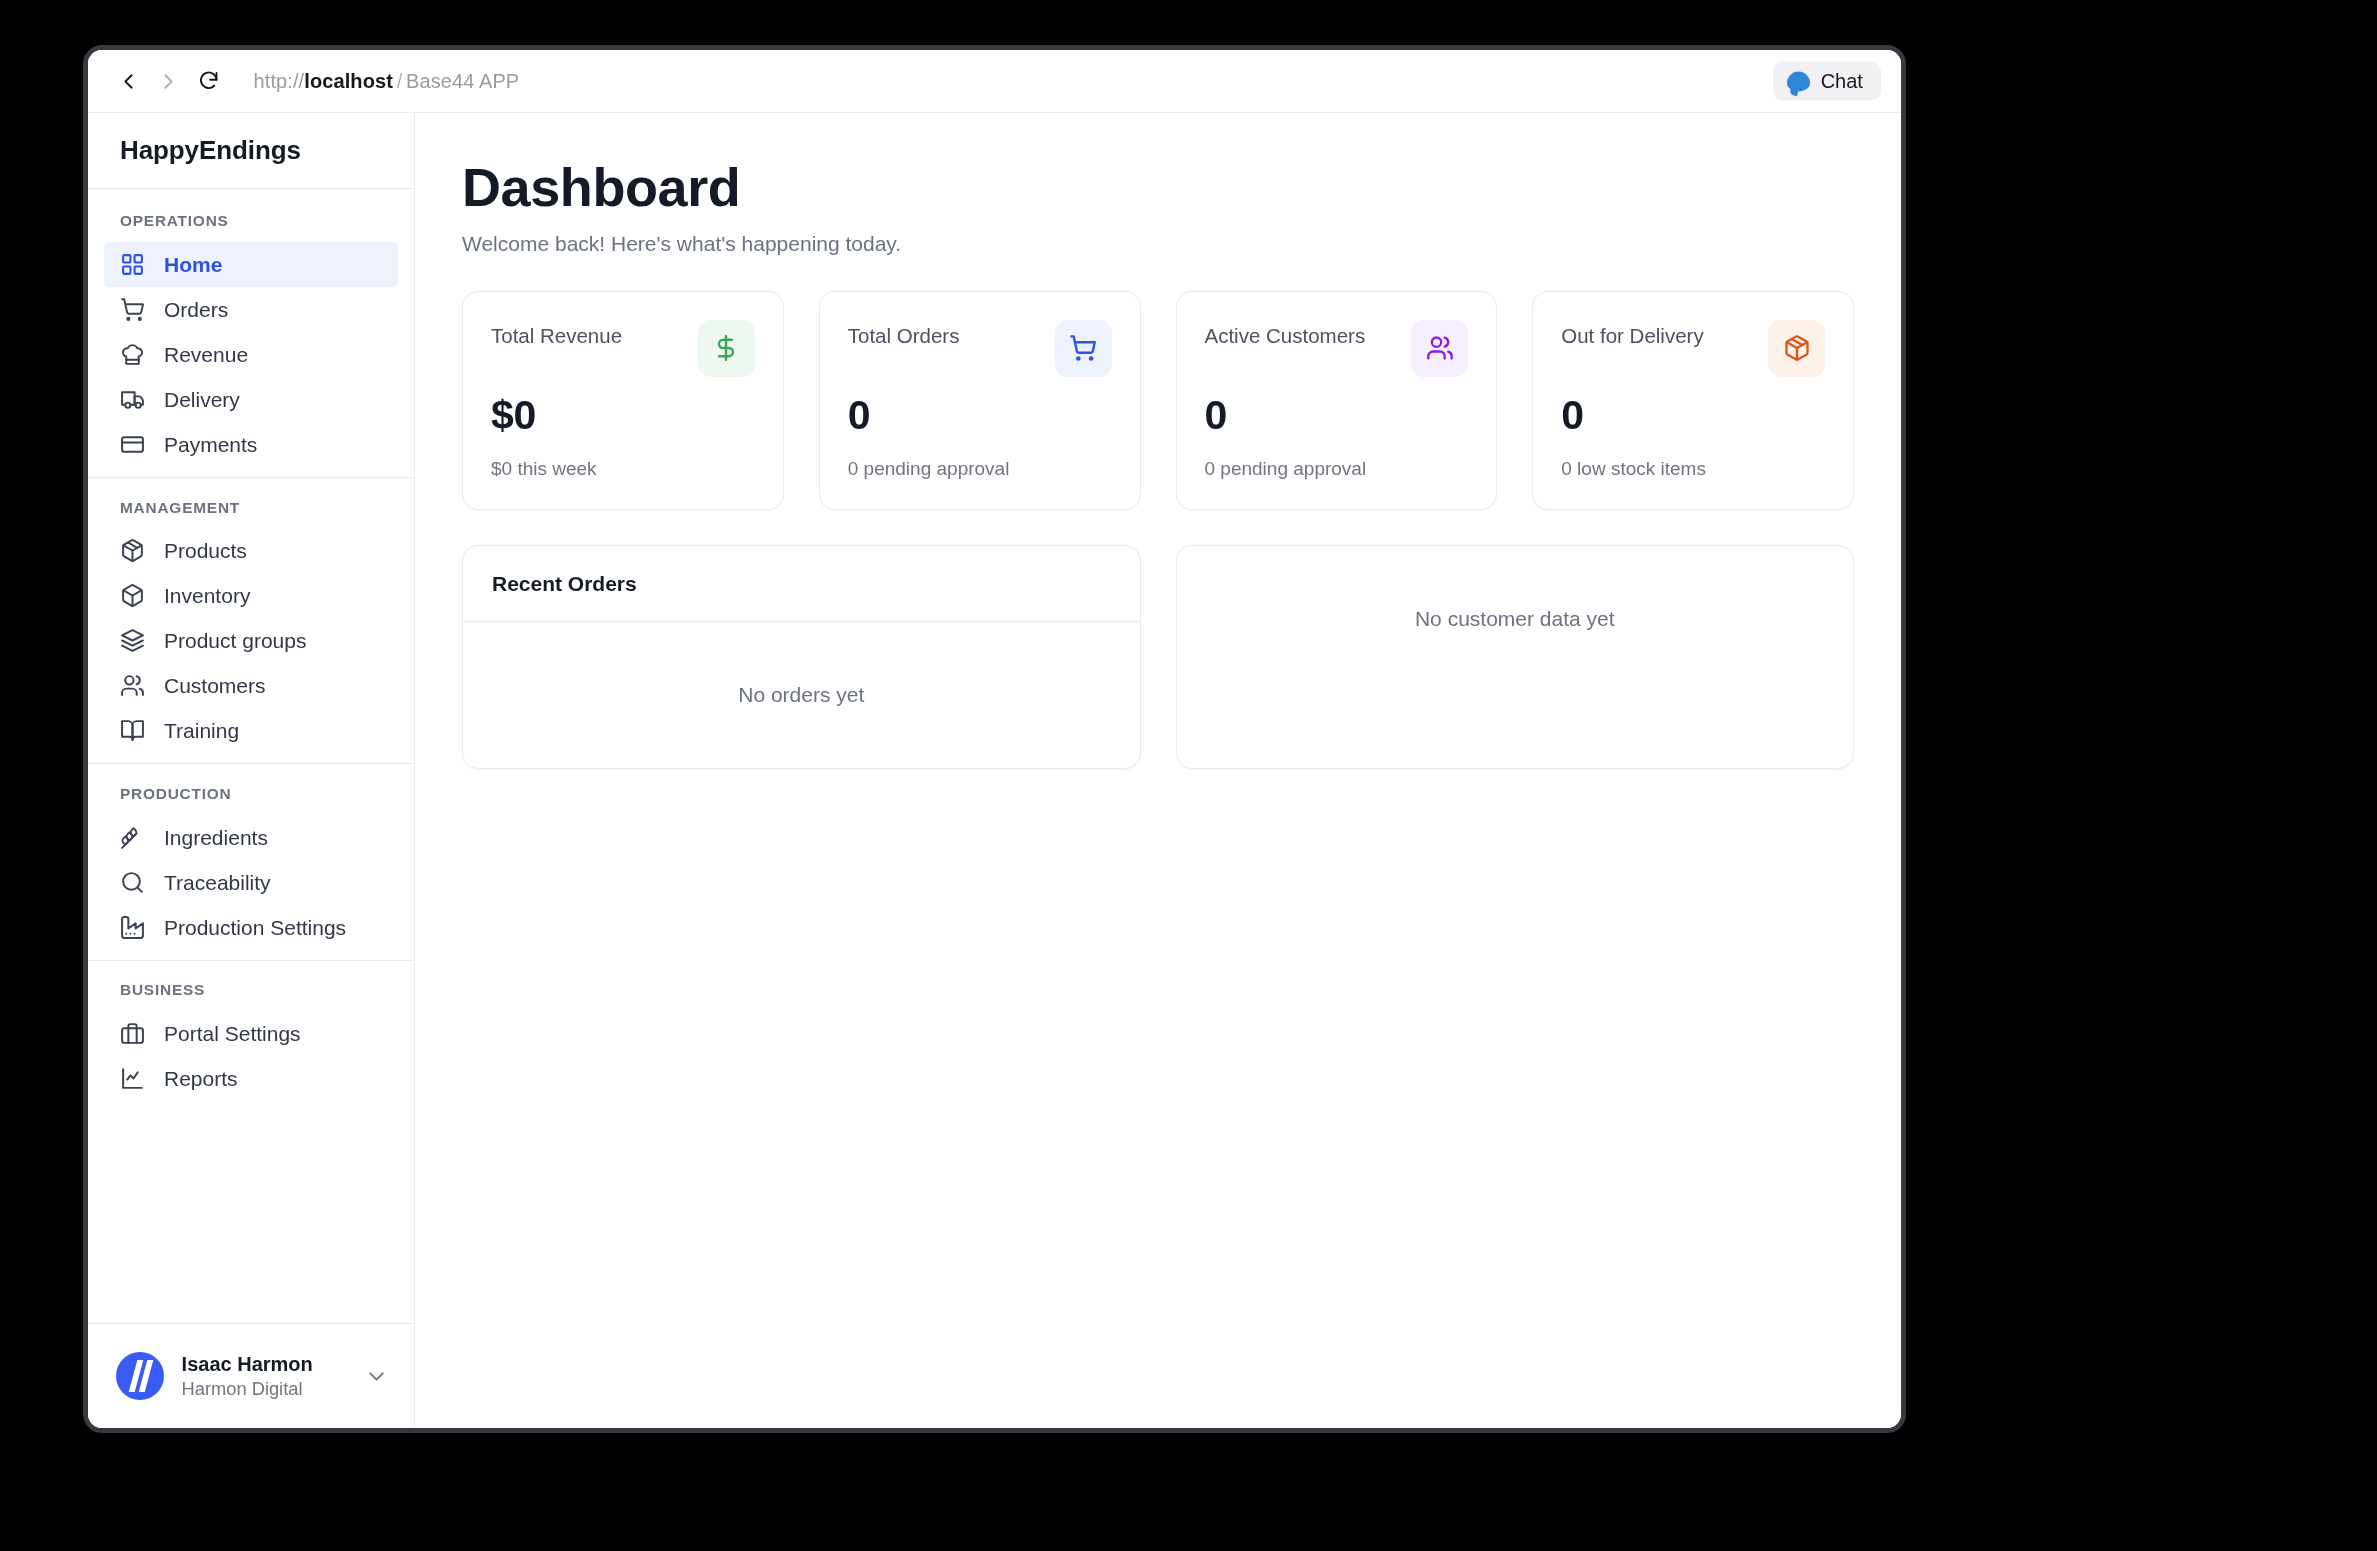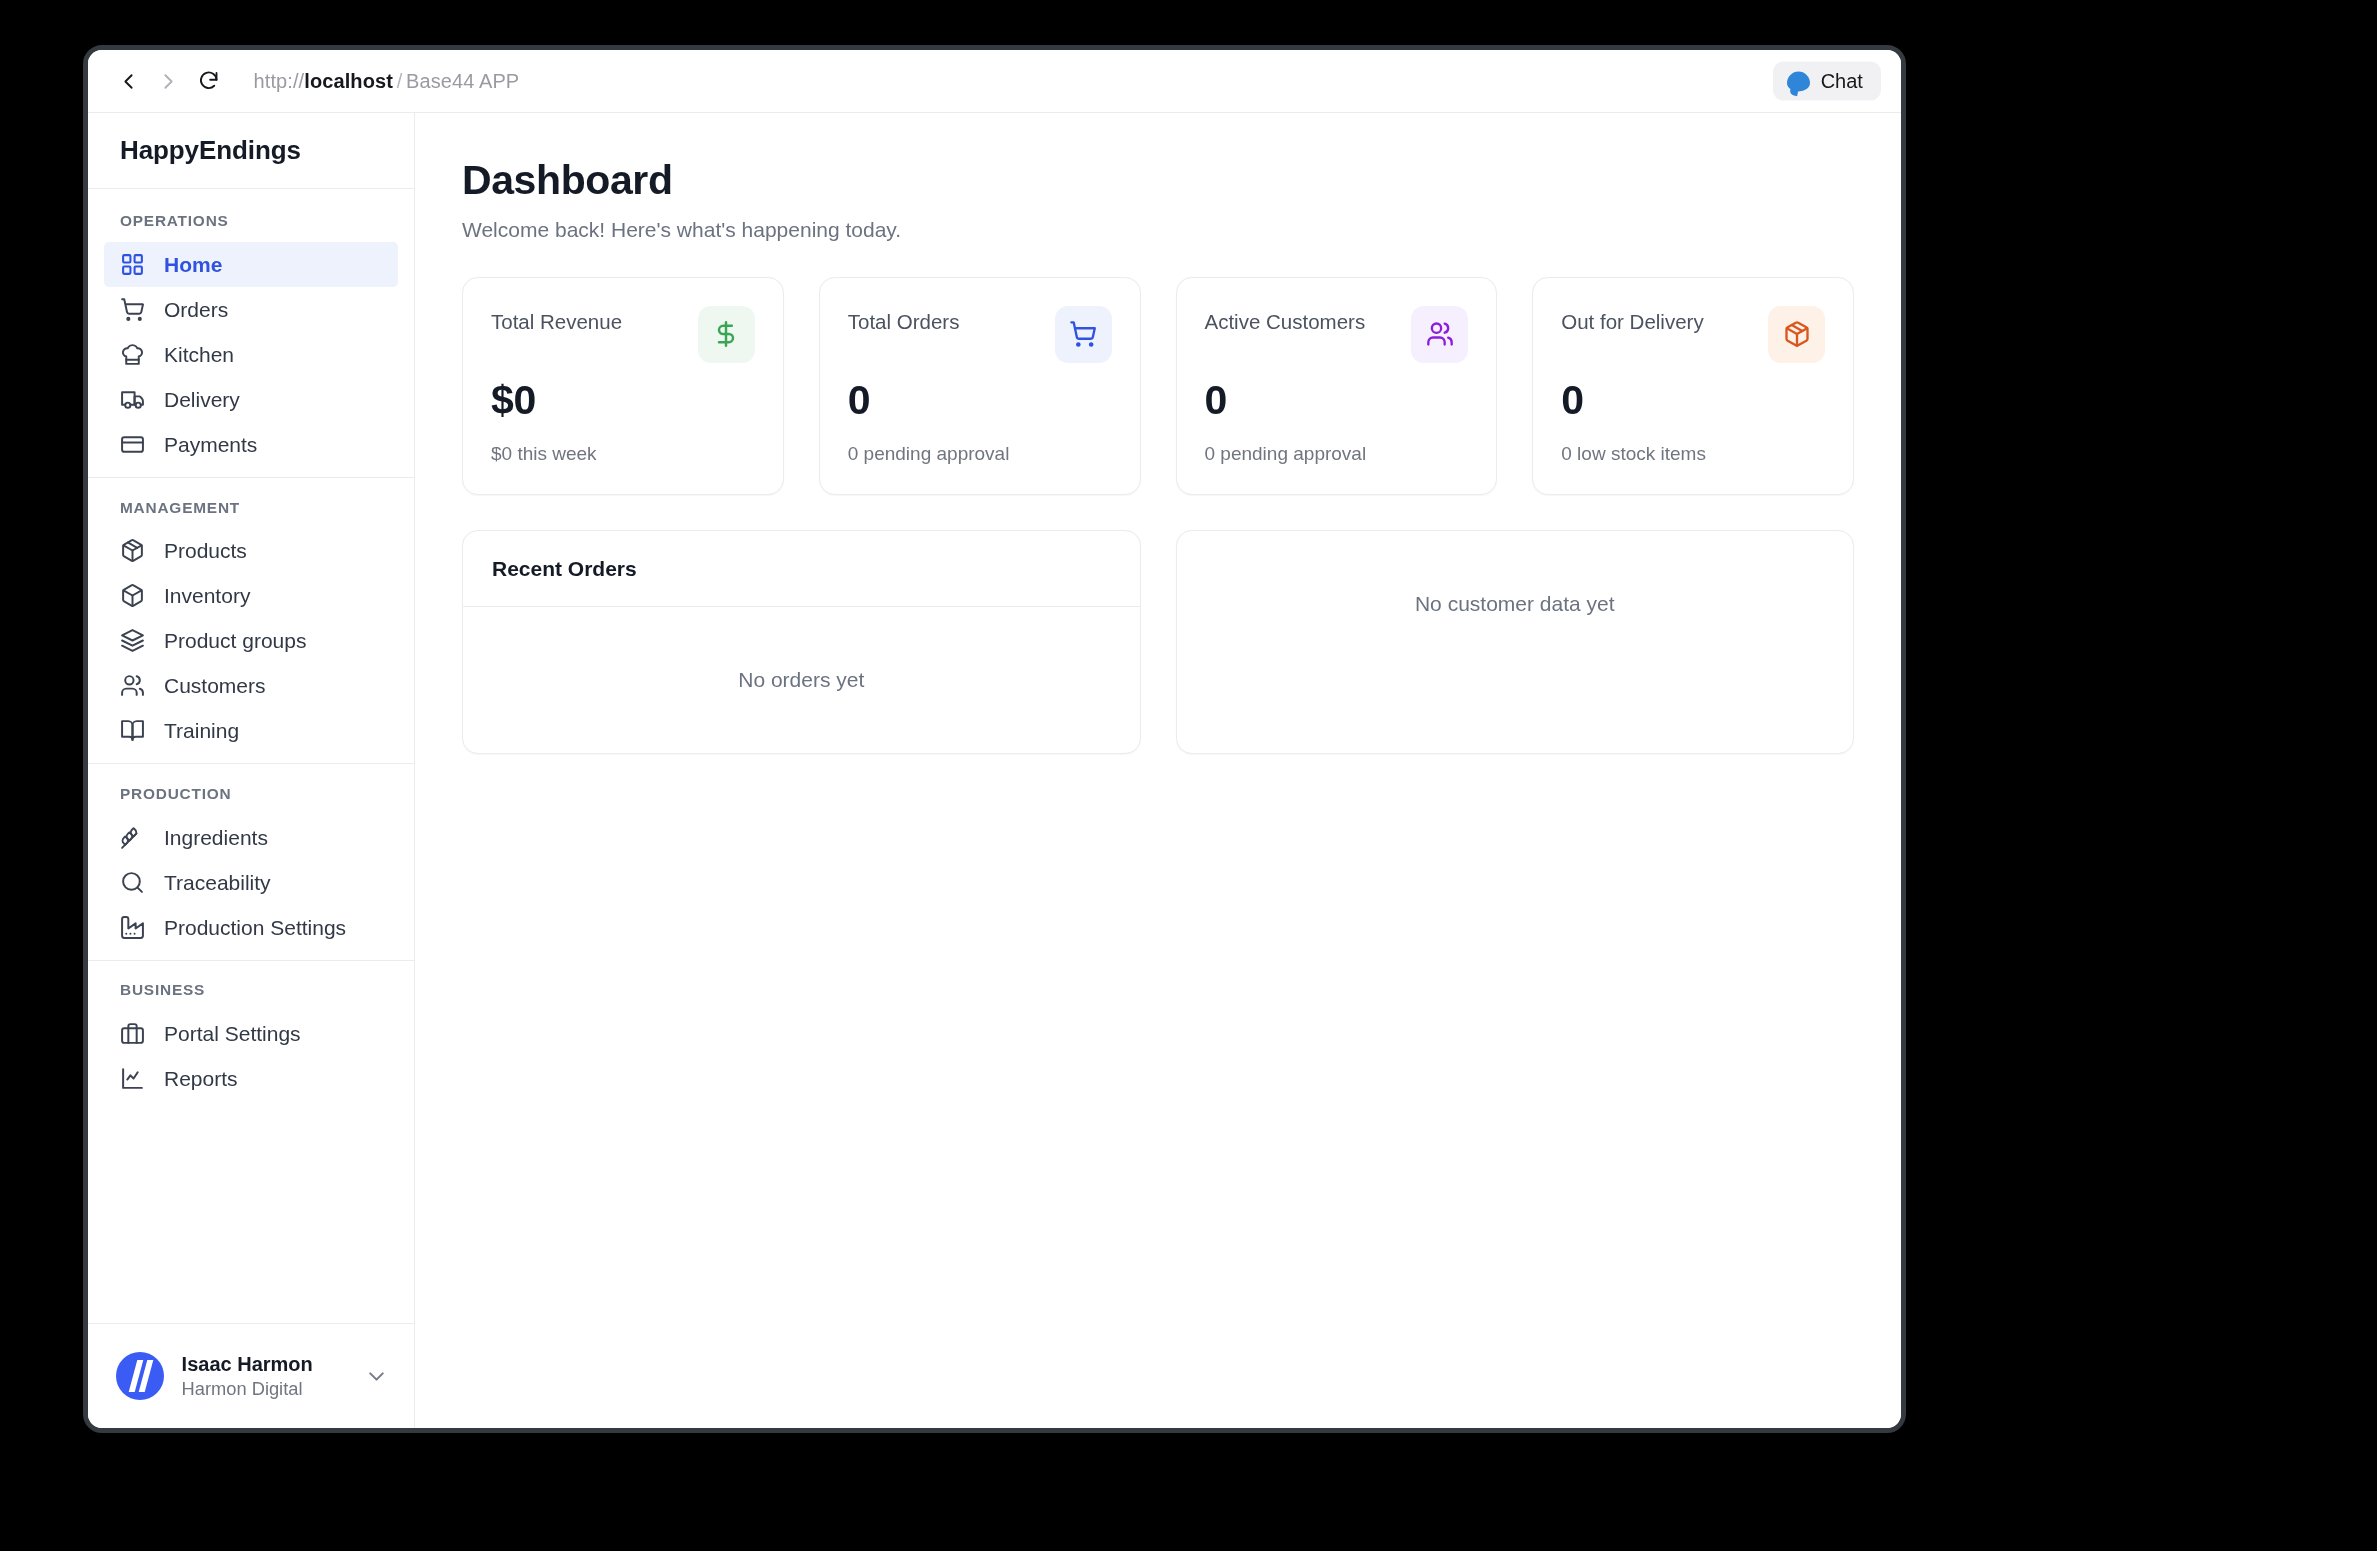--- a/index.html
+++ b/index.html
@@ -160,21 +160,21 @@
   .chev { width: 25px; height: 25px; flex: 0 0 25px; color: #767b86; }
 
   
   .main {
     flex: 1 1 auto;
     background: #ffffff;
     padding: 45px 47px 0 47px;
     overflow: hidden;
   }
   .page-title {
-    font-size: 41px;
+    font-size: 54px;
     font-weight: bold;
     color: #151a27;
     letter-spacing: -0.4px;
     line-height: 1.1;
   }
   .page-sub {
     margin-top: 14.6px;
     font-size: 21px;
     color: #6b7280;
   }
@@ -308,21 +308,21 @@
             <span>Orders</span>
           </div>
 
           <div class="nav-item">
             <span class="ico">
               <svg viewBox="0 0 24 24" fill="none" stroke="#3b4250" stroke-width="1.9" stroke-linecap="round" stroke-linejoin="round">
                   <path d="M6 13.87A4 4 0 0 1 7.41 6a5.11 5.11 0 0 1 1.05-1.54 5 5 0 0 1 7.08 0A5.11 5.11 0 0 1 16.59 6 4 4 0 0 1 18 13.87V21H6Z"></path>
                   <line x1="6" y1="17" x2="18" y2="17"></line>
                 </svg>
             </span>
-            <span>Kitchen</span>
+            <span>Revenue</span>
           </div>
 
           <div class="nav-item">
             <span class="ico">
               <svg viewBox="0 0 24 24" fill="none" stroke="#3b4250" stroke-width="1.9" stroke-linecap="round" stroke-linejoin="round">
                   <path d="M10 17h4V5H2v12h3"></path>
                   <path d="M20 17h2v-3.34a4 4 0 0 0-1.17-2.83L19 9h-5v8h1"></path>
                   <circle cx="7.5" cy="17.5" r="2.5"></circle>
                   <circle cx="17.5" cy="17.5" r="2.5"></circle>
                 </svg>

